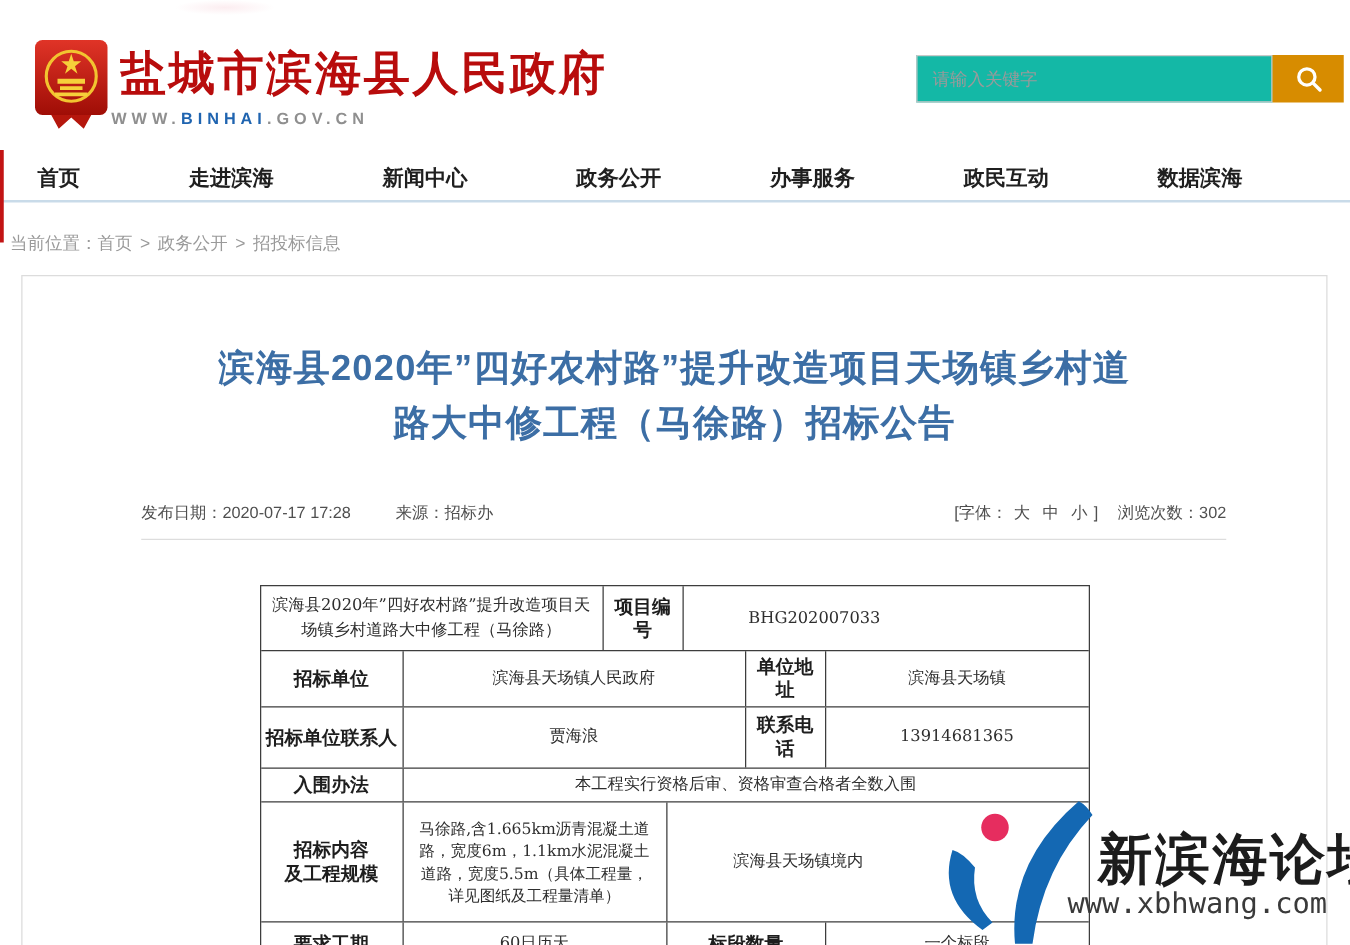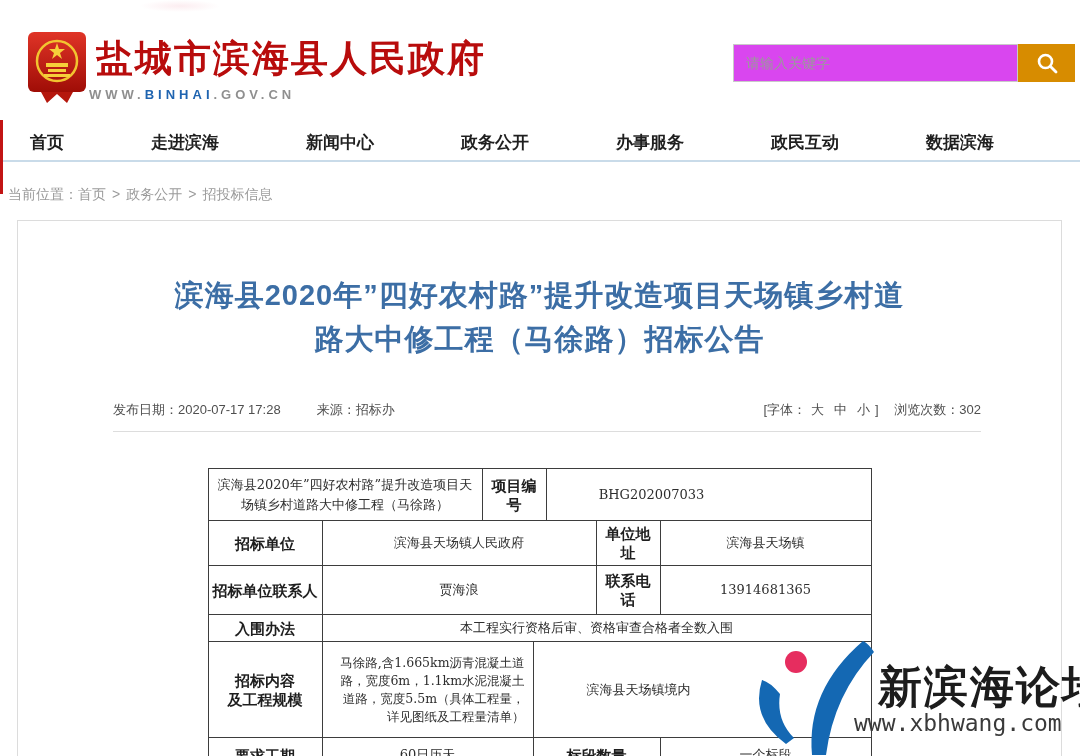--- a/index.html
+++ b/index.html
@@ -25,21 +25,21 @@
   .header { position:absolute; top:0; left:0; width:1080px; height:125px; z-index:2; }
   .emblem { position:absolute; left:27px; top:31px; width:60px; height:74px; }
   .site-title { position:absolute; left:96px; top:34px; font-size:37px; font-weight:bold;
     color:#b80c0c; letter-spacing:2px; white-space:nowrap; }
   .site-url { position:absolute; left:89px; top:87px; font-size:13px; font-weight:bold;
     letter-spacing:4px; white-space:nowrap; }
   .url-gray { color:#8f8f8f; } .url-blue { color:#1f64b0; }
 
   .search-wrap { position:absolute; left:733px; top:44px; width:342px; height:38px;
     display:flex; z-index:3; }
-  .search-input { flex:1; border:1px solid #c9c9c9; background:#d946ef; padding:0 12px;
+  .search-input { flex:1; border:1px solid #c9c9c9; background:#14b8a6; padding:0 12px;
     font-size:14px; color:#333; outline:none; font-family:"Liberation Sans",sans-serif; }
   .search-input::placeholder { color:#9a9a9a; }
   .search-btn { width:57px; height:38px; background:#d78c00; border:none; cursor:pointer;
     display:flex; align-items:center; justify-content:center; }
 
   
   .nav { position:absolute; top:125px; left:0; width:1080px; height:37px; z-index:2;
     display:flex; align-items:center; justify-content:space-between;
     padding:0 86px 0 30px; border-bottom:2px solid #c9dbe9; }
   .nav-item { font-size:17px; font-weight:bold; color:#1f1f1f; text-decoration:none;
@@ -69,21 +69,21 @@
   
   .bid-table { width:664px; margin:36px auto 0; border:1px solid #3d3d3d; }
   .t-row { display:flex; border-bottom:1px solid #3d3d3d; }
   .t-row:last-child { border-bottom:none; }
   .t-cell { display:flex; align-items:center; justify-content:center; text-align:center;
     border-right:1px solid #3d3d3d; padding:3px 3px; font-size:13px; color:#2e2e2e;
     font-family:"DejaVu Serif", serif; line-height:20px; white-space:pre-line; }
   .t-row .t-cell:last-child { border-right:none; }
   .t-cell.head { font-family:"Liberation Sans", sans-serif; font-weight:bold;
     font-size:15px; color:#1e1e1e; line-height:19px; }
-  .t-cell.left { justify-content:flex-start; text-align:right; line-height:18px;
+  .t-cell.left { justify-content:flex-start; text-align:center; line-height:18px;
     font-size:12.5px; padding:4px 8px; }
 
   
   .watermark { position:absolute; left:750px; top:638px; width:330px; height:118px;
     z-index:6; pointer-events:none; }
   .wm-logo { position:absolute; left:0; top:0; }
   .wm-title { position:absolute; left:128px; top:20px; font-size:44px; font-weight:600;
     color:#1c1c1c; letter-spacing:2px; white-space:nowrap; }
   .wm-url { position:absolute; left:104px; top:72px; font-size:23px; color:#3a3a3a;
     font-family:"DejaVu Sans Mono", monospace; white-space:nowrap; }

